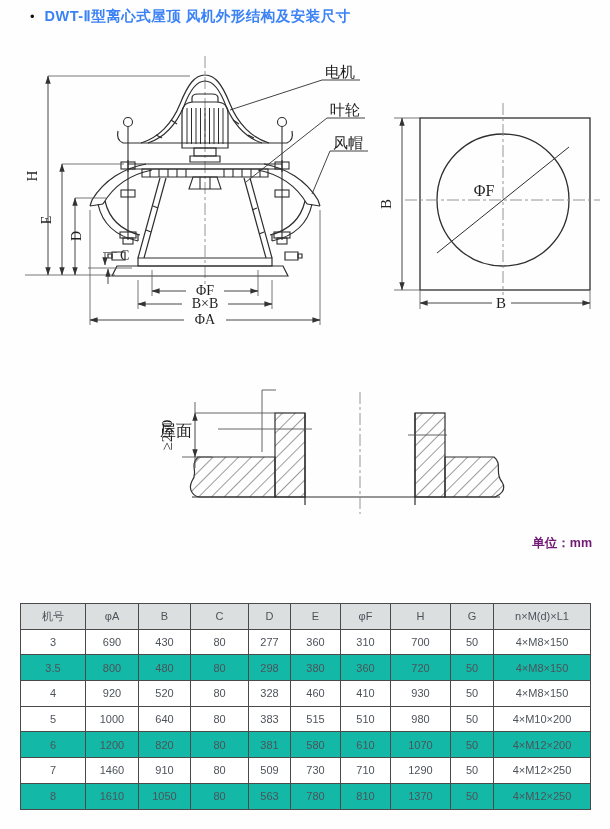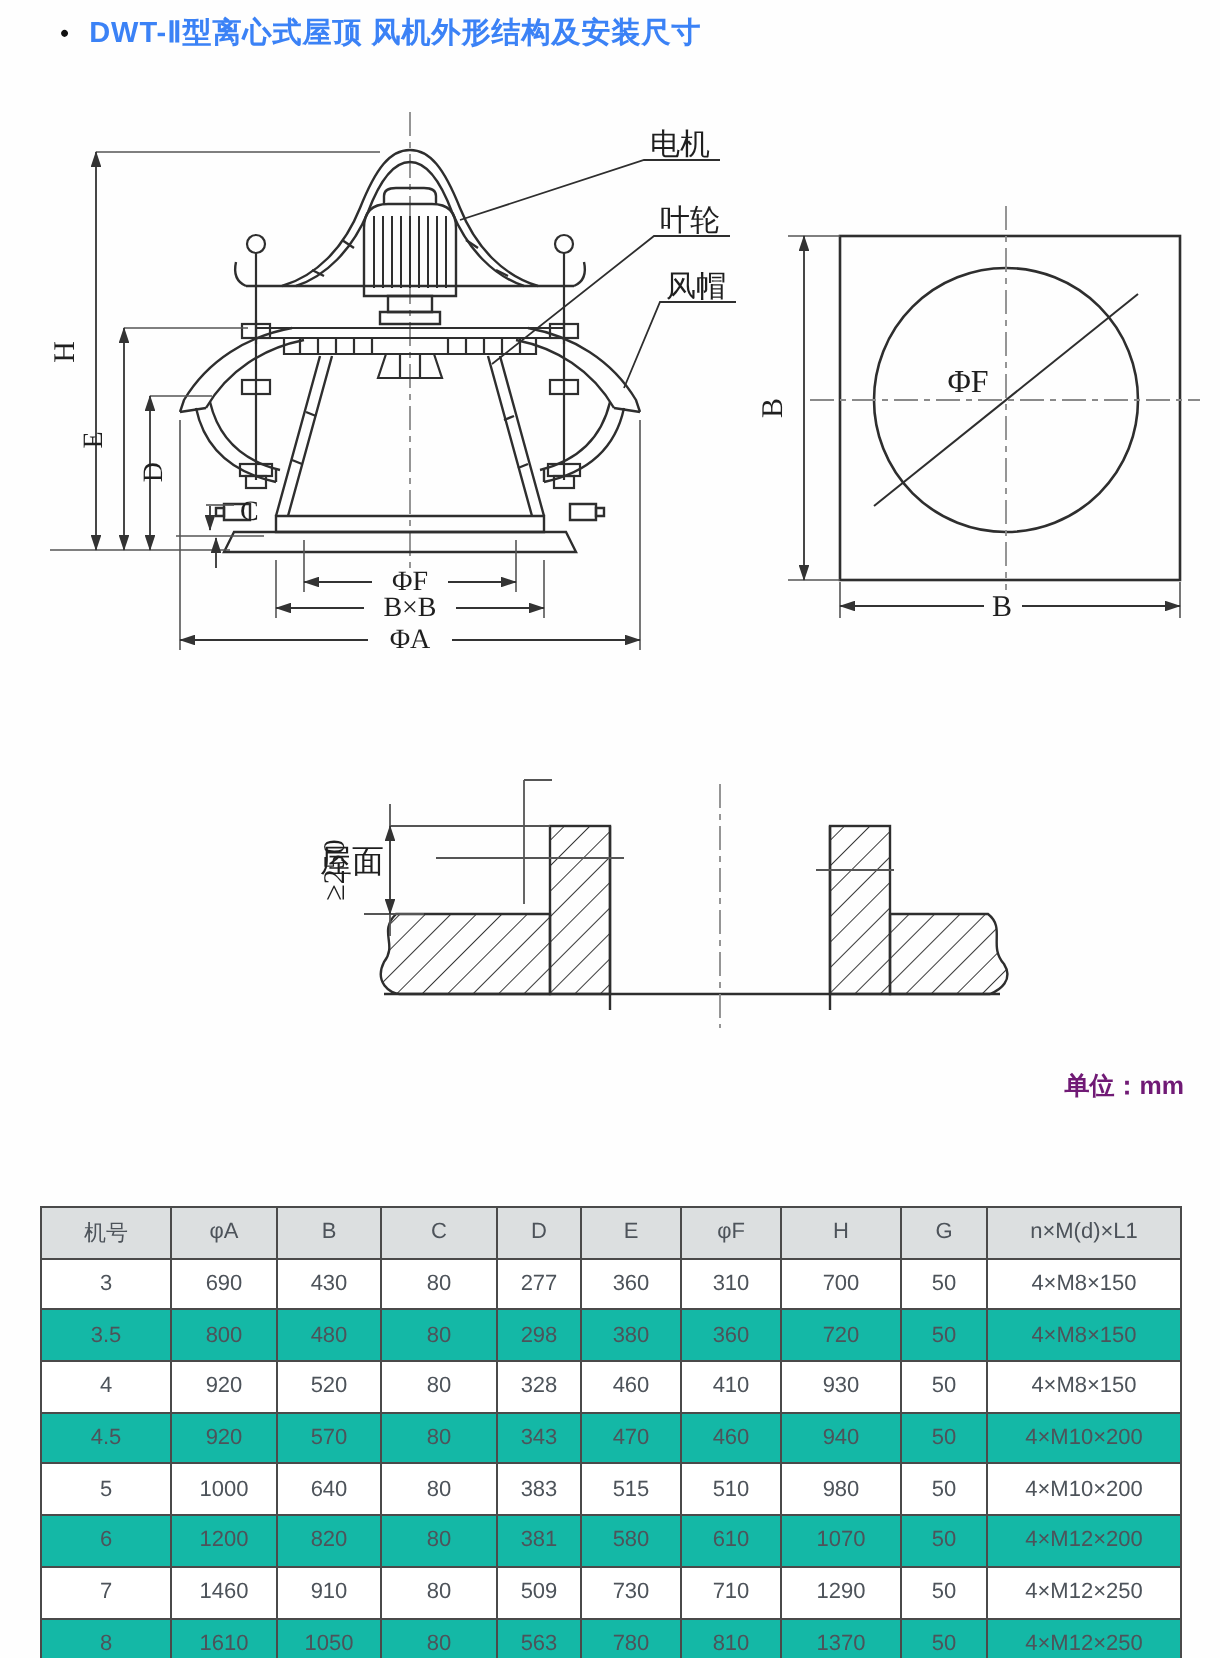--- a/index.html
+++ b/index.html
@@ -283,32 +283,20 @@
           <td>920</td>
           <td>520</td>
           <td>80</td>
           <td>328</td>
           <td>460</td>
           <td>410</td>
           <td>930</td>
           <td>50</td>
           <td>4×M8×150</td>
         </tr>
-        <tr class="alt">
-          <td>4.5</td>
-          <td>920</td>
-          <td>570</td>
-          <td>80</td>
-          <td>343</td>
-          <td>470</td>
-          <td>460</td>
-          <td>940</td>
-          <td>50</td>
-          <td>4×M10×200</td>
-        </tr>
         <tr>
           <td>5</td>
           <td>1000</td>
           <td>640</td>
           <td>80</td>
           <td>383</td>
           <td>515</td>
           <td>510</td>
           <td>980</td>
           <td>50</td>

